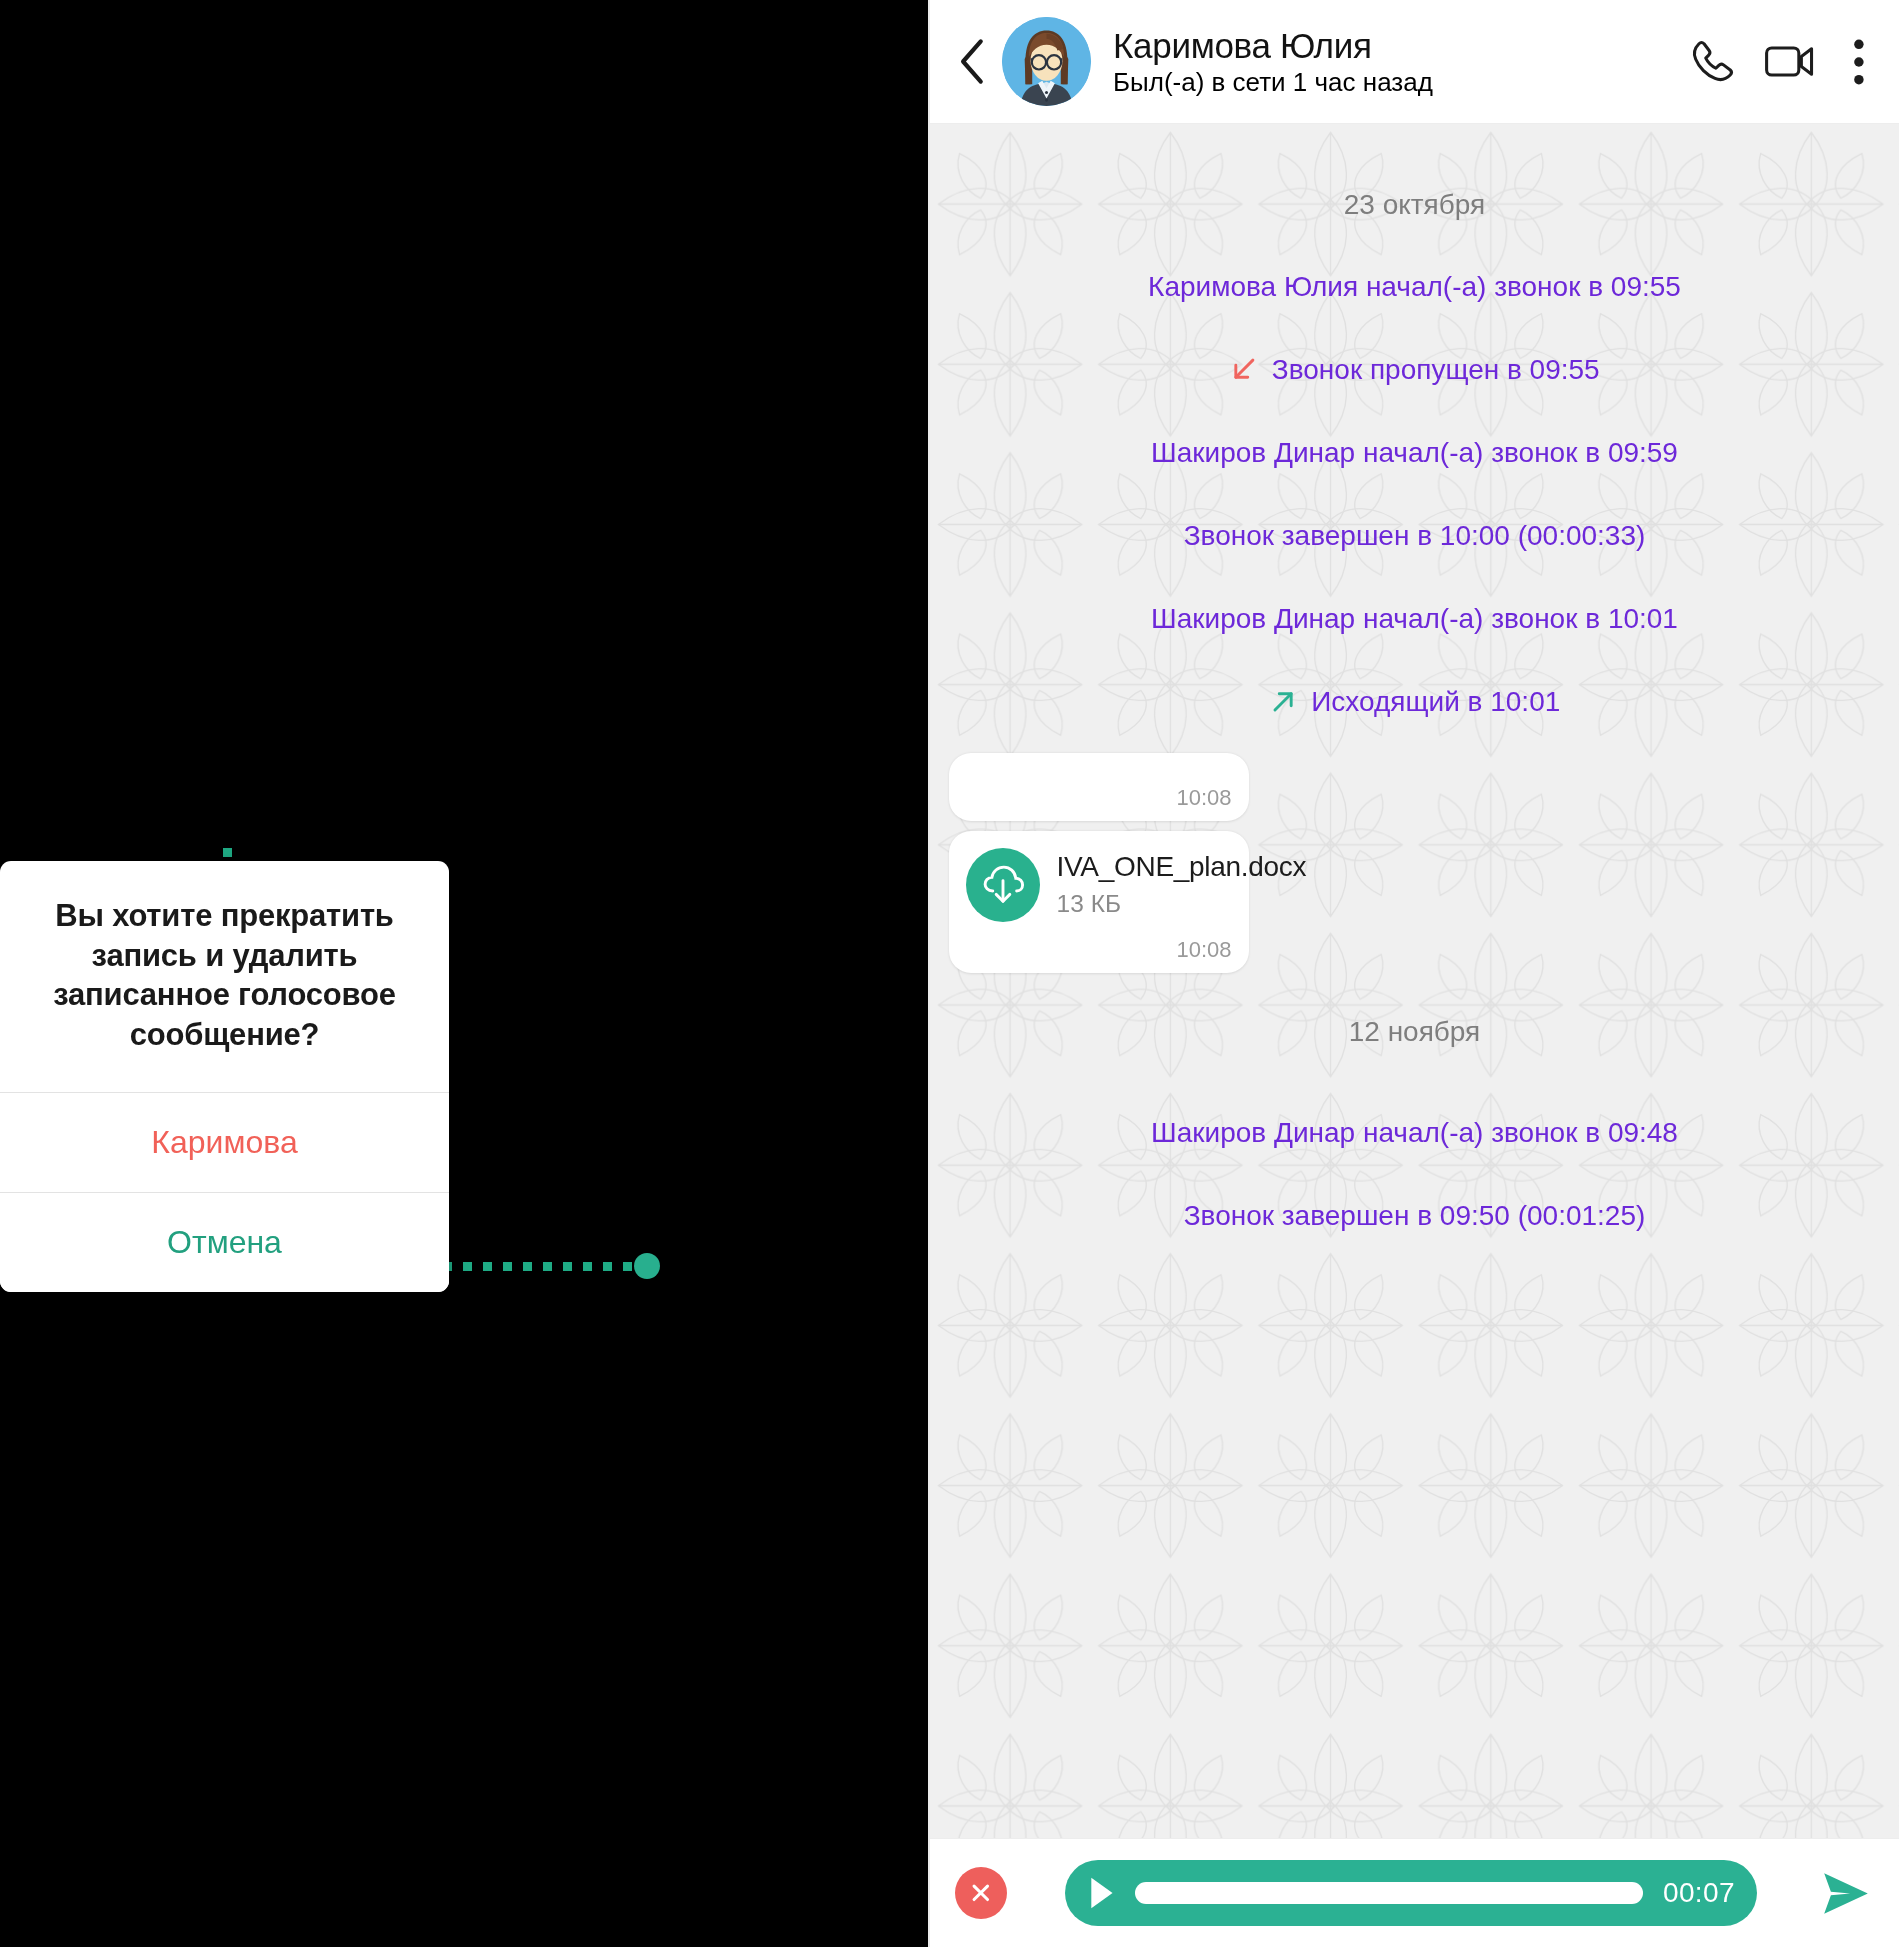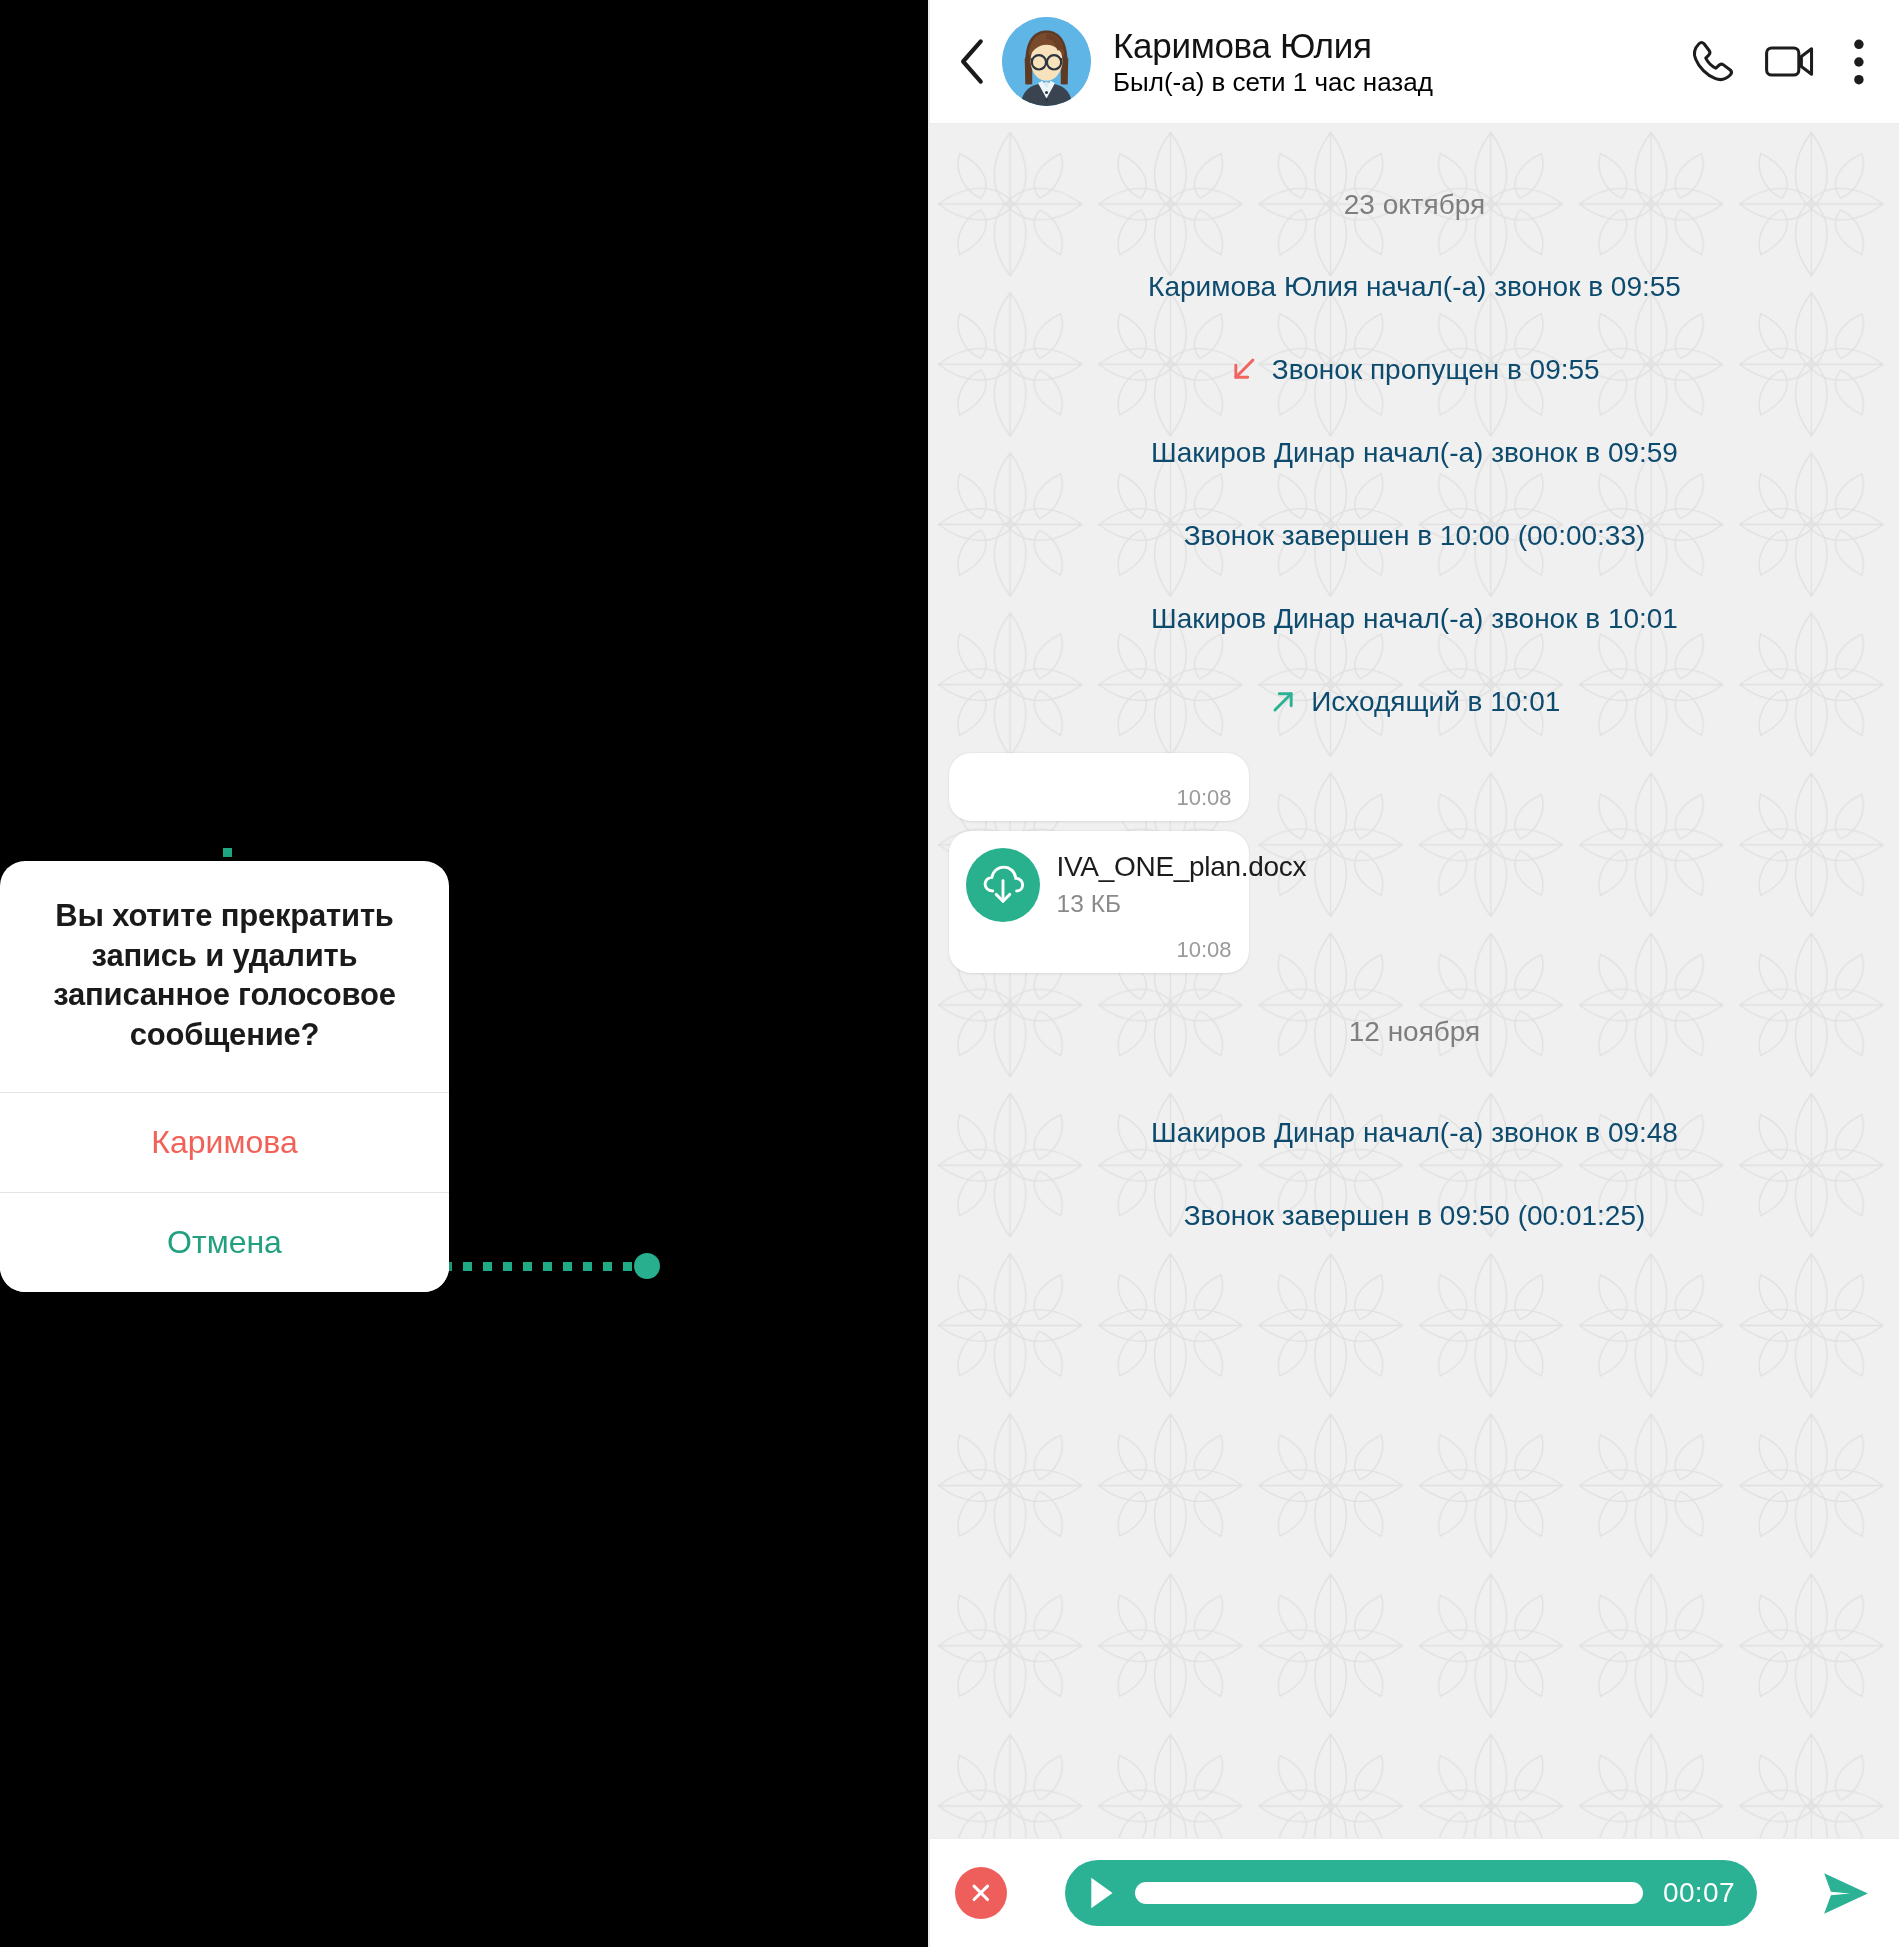--- a/index.html
+++ b/index.html
@@ -11,21 +11,21 @@
     overflow: hidden;
   }
   #root { position: relative; width: 1899px; height: 1947px; background: #000; }
 
   
   #dialog {
     position: absolute;
     left: 0px; top: 861px;
     width: 449px;
     background: #ffffff;
-    border-radius: 25px;
+    border-radius: 11px;
     box-shadow: 0 5px 22px rgba(0,0,0,0.28);
     overflow: hidden;
   }
   #dialog-message {
     padding: 35px 22px 37px 22px;
     font-size: 31px;
     line-height: 1.28;
     font-weight: 700;
     color: #1a1a1a;
     text-align: center;
@@ -130,21 +130,21 @@
     opacity: 1;
     pointer-events: none;
   }
   #chat-scroll {
     position: relative;
     height: 100%;
     padding: 40px 0 8.4px 0;
   }
   .sys-line {
     text-align: center;
-    color: #0c4a6e;
+    color: #6d28d9;
     font-size: 28px;
     margin: 0 0 0 0;
     padding: 0 34px;
     display: flex;
     align-items: center;
     justify-content: center;
     gap: 13.5px;
   }
   .sys-row { height: 83px; display: flex; align-items: center; justify-content: center; }
   .date-row { height: 81px; }

